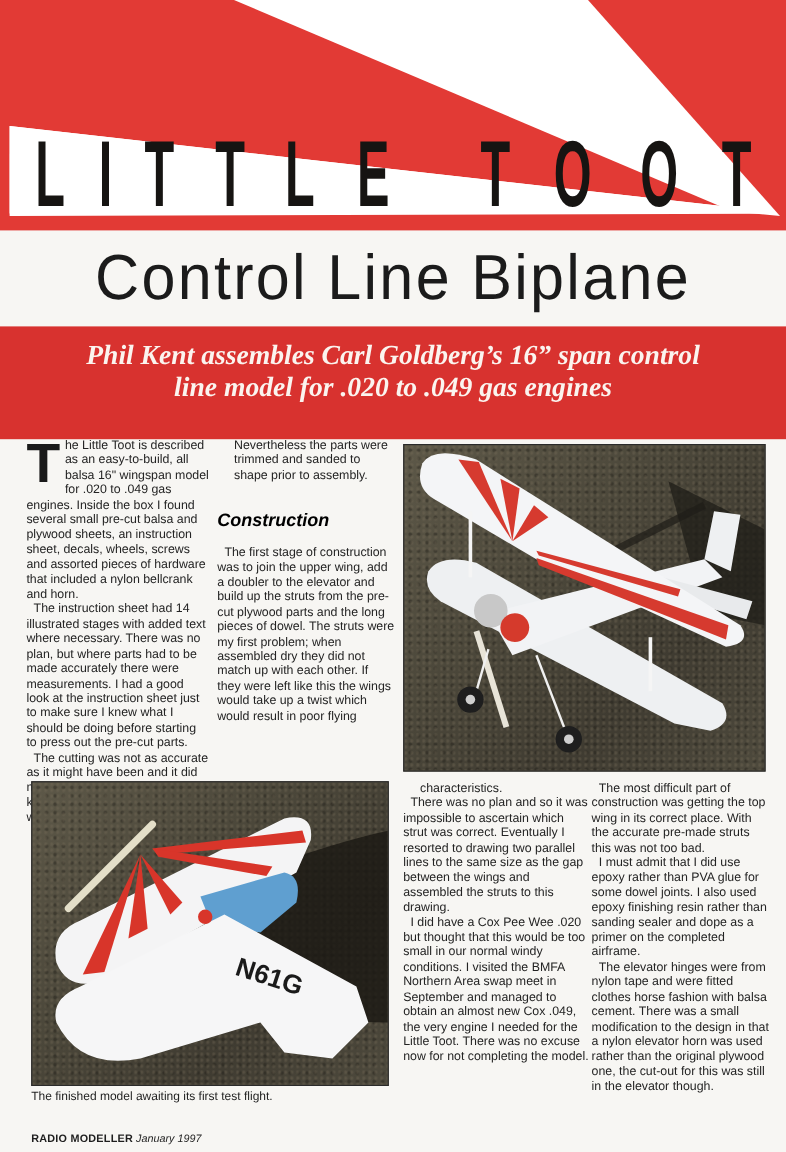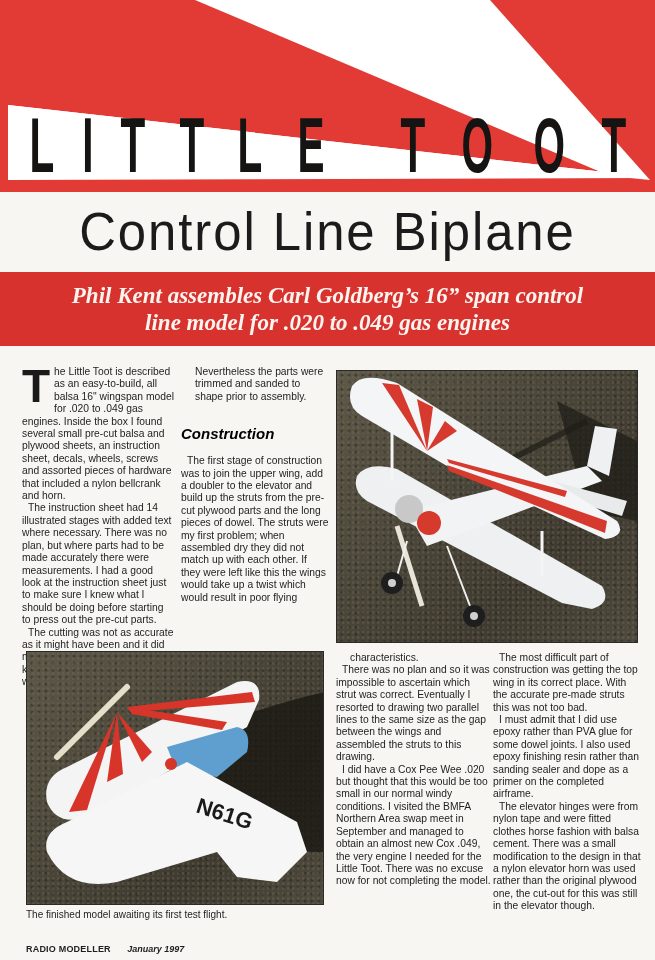--- a/index.html
+++ b/index.html
@@ -21,21 +21,21 @@
   
   .subtitle {
     position: absolute; left: 0; top: 200px; width: 655px; text-align: center;
     font-family: "Liberation Sans", sans-serif; font-weight: normal;
     font-size: 53px; letter-spacing: 2px; color: #1b1b1b; line-height: 64px;
     transform: scaleX(0.96);
   }
 
   
   .banner {
-    position: absolute; left: 0; top: 272px; width: 655px; height: 74px;
+    position: absolute; left: 0; top: 272px; width: 655px; height: 94px;
     background: #d8322f; color: #fbf4ef; text-align: center;
     font-family: "Liberation Serif", serif; font-style: italic; font-weight: bold;
     font-size: 23px; line-height: 27px; padding-top: 10px;
   }
 
   
   .col { position: absolute; font-size: 10.3px; line-height: 12.4px; color: #232323; }
   .col p { text-indent: 6px; }
   .col p.noindent { text-indent: 0; margin-left: 14px; }
   .col p.spaced { margin-top: 12px; }
@@ -70,21 +70,21 @@
   .photo svg { position: absolute; left: 0; top: 0; }
 
   .caption {
     position: absolute; left: 26px; top: 909px; width: 300px;
     font-size: 10px; font-weight: normal; color: #1e1e1e;
   }
 
   
   .footer { position: absolute; left: 26px; top: 944px; font-size: 9px; color: #1e1e1e; }
   .footer .pub { font-weight: bold; letter-spacing: 0.2px; }
-  .footer .date { font-style: italic; margin-left: 14px; font-weight: bold; }
+  .footer .date { font-style: italic; margin-left: 0; }
 </style>
 </head>
 <body>
 
 <div class="masthead">
   <svg width="655" height="192" viewBox="0 0 655 192">
 
     <polygon points="195,0 490,0 650,180 610,176" fill="#ffffff"></polygon>
 
     <polygon points="8,105 8,180 645,178 640,176" fill="#ffffff"></polygon>

